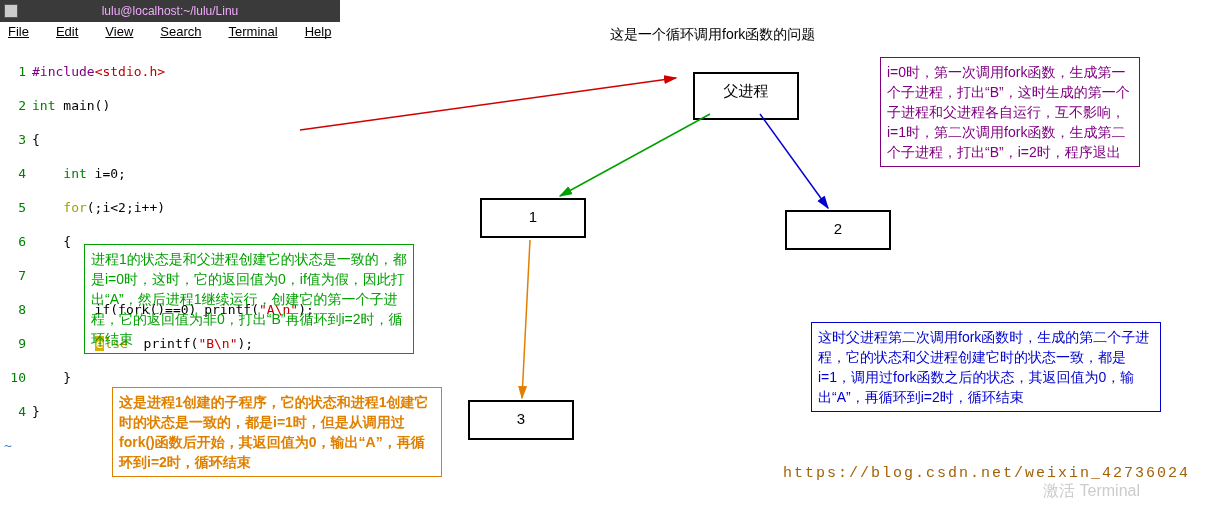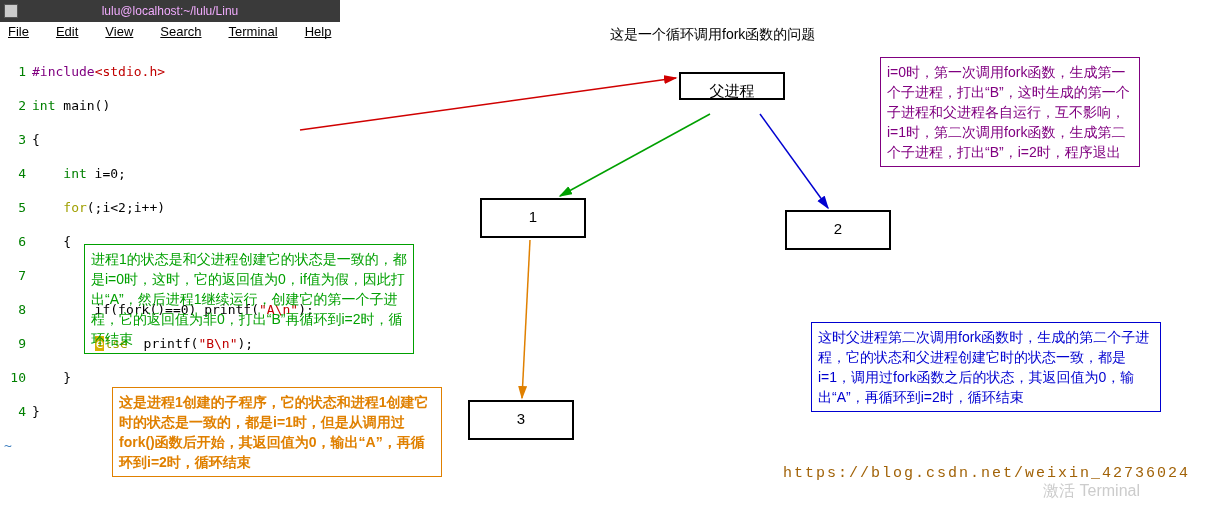--- a/index.html
+++ b/index.html
@@ -53,21 +53,21 @@
 <span class="ln"><span class="ln-num">7</span></span>
 <span class="ln"><span class="ln-num">8</span><span>        if(fork()==0) printf(</span><span class="kw-str">"A\n"</span><span>);</span></span>
 <span class="ln"><span class="ln-num">9</span><span>        </span><span class="else-hl">e</span><span style="color:#a0a000">lse</span><span>  printf(</span><span class="kw-str">"B\n"</span><span>);</span></span>
 <span class="ln"><span class="ln-num">10</span><span>    }</span></span>
 <span class="ln"><span class="ln-num">4</span><span>}</span></span>
 <span class="ln" style="color:#4080c0">~</span>
 </div>
 
 <div class="title-txt">这是一个循环调用fork函数的问题</div>
 
-<div class="proc-box" style="left:679px; top:72px; width:106px; height:28px;">父进程</div>
+<div class="proc-box" style="left:693px; top:72px; width:106px; height:48px;">父进程</div>
 <div class="proc-box" style="left:480px; top:198px; width:106px; height:40px;">1</div>
 <div class="proc-box" style="left:785px; top:210px; width:106px; height:40px;">2</div>
 <div class="proc-box" style="left:468px; top:400px; width:106px; height:40px;">3</div>
 
 <div class="explain green-box" style="left:84px;  top:244px; width:330px;">进程1的状态是和父进程创建它的状态是一致的，都是i=0时，这时，它的返回值为0，if值为假，因此打出“A”，然后进程1继续运行，创建它的第一个子进程，它的返回值为非0，打出“B”再循环到i=2时，循环结束</div>
 <div class="explain orange-box" style="left:112px; top:387px; width:330px;">这是进程1创建的子程序，它的状态和进程1创建它时的状态是一致的，都是i=1时，但是从调用过fork()函数后开始，其返回值为0，输出“A”，再循环到i=2时，循环结束</div>
 <div class="explain purple-box" style="left:880px; top:57px;  width:260px;">i=0时，第一次调用fork函数，生成第一个子进程，打出“B”，这时生成的第一个子进程和父进程各自运行，互不影响，i=1时，第二次调用fork函数，生成第二个子进程，打出“B”，i=2时，程序退出</div>
 <div class="explain blue-box" style="left:811px; top:297px; width:350px;">这时父进程第二次调用fork函数时，生成的第二个子进程，它的状态和父进程创建它时的状态一致，都是i=1，调用过fork函数之后的状态，其返回值为0，输出“A”，再循环到i=2时，循环结束</div>
 
 <svg class="arrows">

